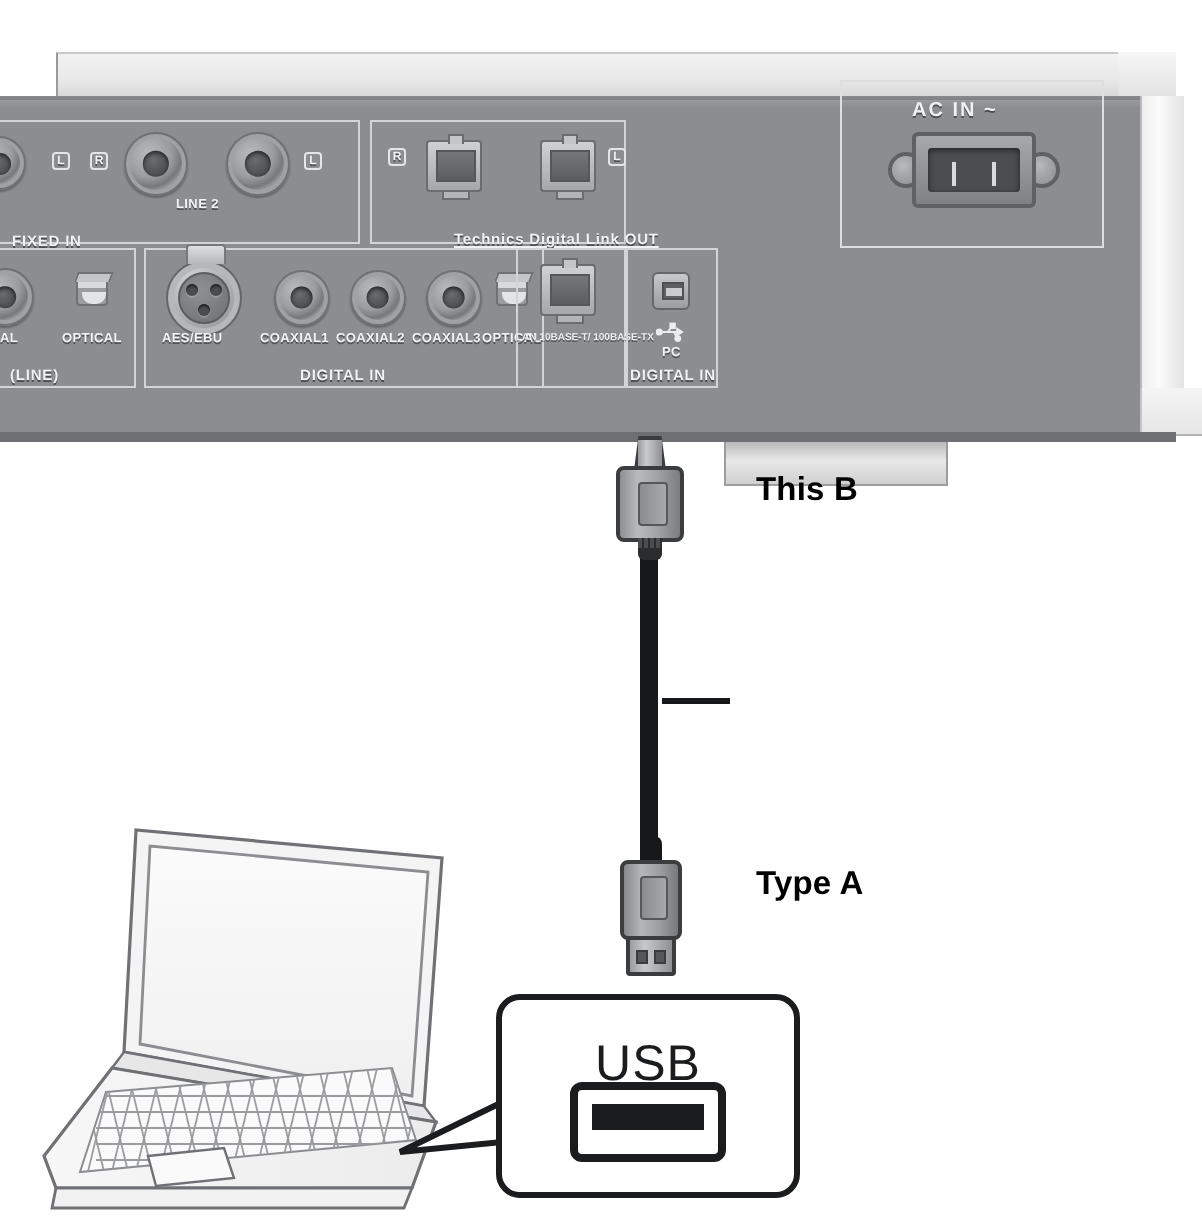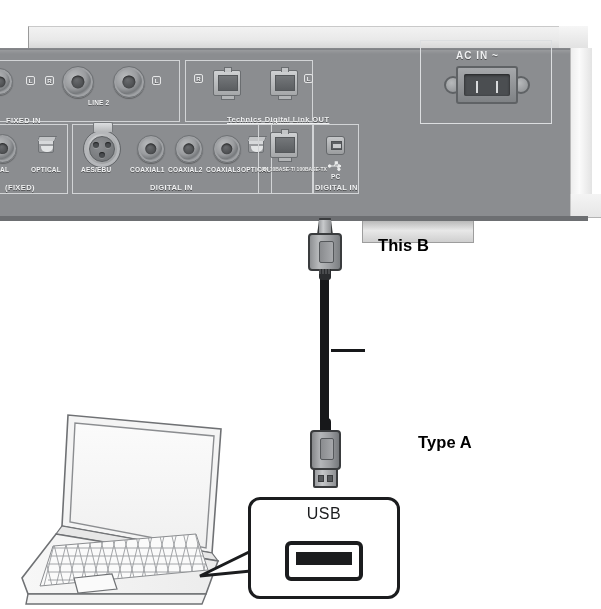--- a/index.html
+++ b/index.html
@@ -305,22 +305,22 @@
 
   
   #laptop { left: 18px; top: 398px; width: 250px; height: 211px; }
 
   
   .bubble {
     position:absolute; left:248px; top:497px; width:152px; height:102px;
     background:#ffffff; border:3px solid #1b1c1e; border-radius:12px;
   }
   .bubble-usb-text {
-    position:absolute; left:0; right:0; top:5px;
-    text-align:center; font-size:16px; font-weight:400; color:#1b1c1e;
+    position:absolute; left:0; right:0; top:18px;
+    text-align:center; font-size:25px; font-weight:400; color:#1b1c1e;
     letter-spacing:.5px;
   }
   .bubble-port {
     position:absolute; left:34px; top:41px; width:78px; height:40px;
     border:4px solid #1b1c1e; border-radius:6px; background:#fff;
   }
   .bubble-port-slot {
     position:absolute; left:7px; top:7px; right:7px; height:13px;
     background:#1b1c1e;
   }
@@ -363,21 +363,21 @@
     </div>
     <div class="rj45" style="left:270px; top:44px;">
       <div class="rj45-notch"></div>
       <div class="rj45-mouth"></div>
       <div class="rj45-foot"></div>
     </div>
     <div class="lr-box" style="left:304px; top:48px;">L</div>
     <div class="sec-label" style="left:227px; top:89px;text-decoration:underline;">Technics Digital Link OUT</div>
 
     <div class="sec" style="left:-10px; top:98px; width:78px; height:70px;"></div>
-    <div class="sec-label" style="left:5px; top:157px;">(FIXED)</div>
+    <div class="sec-label" style="left:5px; top:157px;">(LINE)</div>
     <div class="rca" style="left:-12px; top:108px; width:29px; height:29px;"></div>
     <div class="jack-label" style="left:-2px; top:140px;">IAL</div>
     <div class="optical" style="left:38px; top:112px;"></div>
     <div class="jack-label" style="left:31px; top:140px;">OPTICAL</div>
 
     <div class="sec" style="left:72px; top:98px; width:200px; height:70px;"></div>
     <div class="sec-label" style="left:150px; top:157px;">DIGITAL IN</div>
 
     <div class="xlr" style="left:83px; top:104px;">
       <div class="xlr-tab"></div>
@@ -456,21 +456,21 @@
   <div class="conn-a">
     <div class="conn-a-strain"></div>
     <div class="conn-a-body">
       <div class="conn-a-window"></div>
     </div>
     <div class="conn-a-shell">
       <div class="conn-a-pin" style="left:3px;"></div>
       <div class="conn-a-pin" style="right:3px;"></div>
     </div>
   </div>
-  <div class="anno" style="left:378px; top:430px;margin-left:40px;">Type A</div>
+  <div class="anno" style="left:378px; top:430px;">Type A</div>
 
   <svg class="abs" id="laptop" viewBox="0 0 250 211">
     <defs>
       <linearGradient id="screenGrad" x1="0" y1="0" x2="0" y2="1">
         <stop offset="0%" stop-color="#fbfbfb"></stop>
         <stop offset="100%" stop-color="#f0f0f0"></stop>
       </linearGradient>
       <linearGradient id="baseGrad" x1="0" y1="0" x2="1" y2="0">
         <stop offset="0%" stop-color="#f7f7f7"></stop>
         <stop offset="100%" stop-color="#ececec"></stop>

